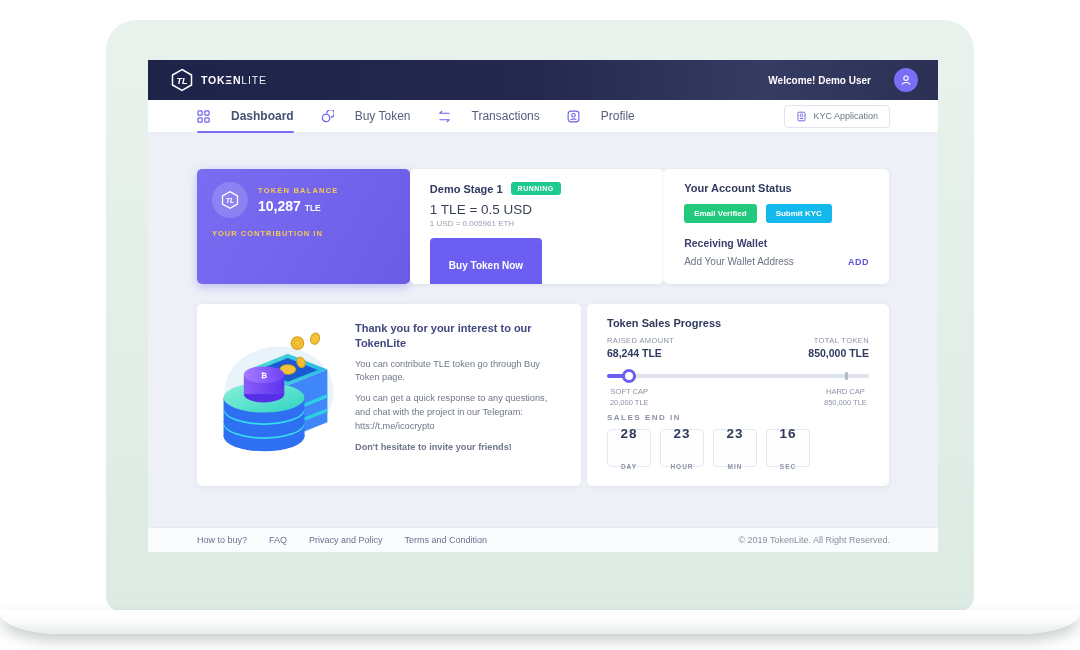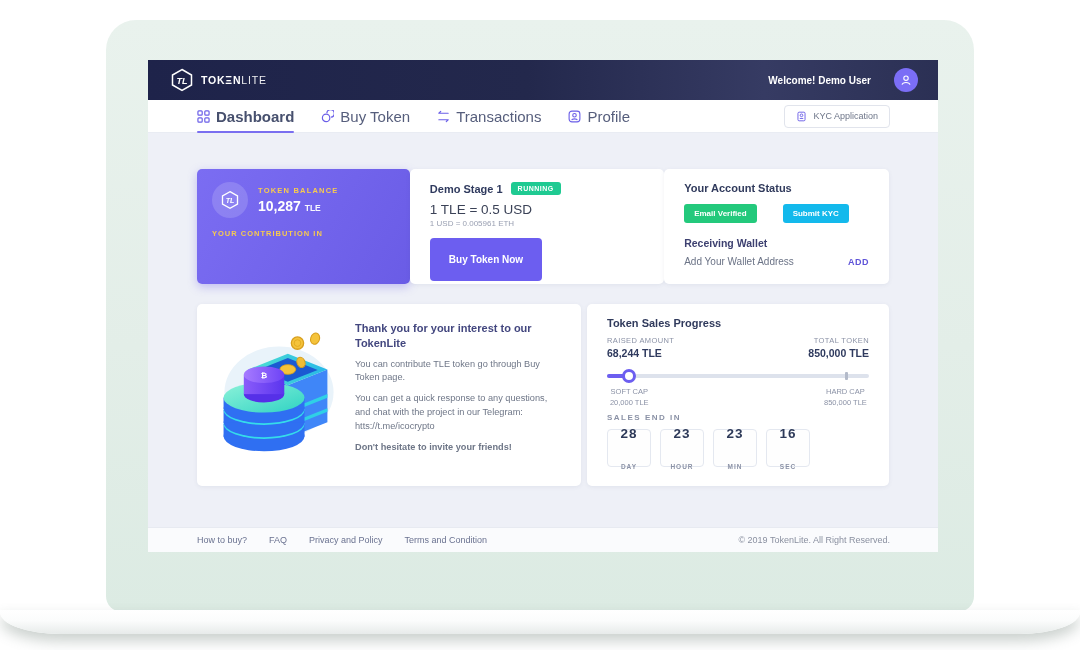--- a/index.html
+++ b/index.html
@@ -25,22 +25,22 @@
   .brand-name b { font-weight:bold; }
   .brand-name span { font-weight:normal; opacity:.92; }
   .header-right { margin-left:auto; display:flex; align-items:center; gap:23px; }
   .welcome { color:#fff; font-size:10px; font-weight:bold; }
   .avatar { width:24px; height:24px; border-radius:50%; background:#7b6ef6;
             display:flex; align-items:center; justify-content:center; }
 
   
   .app-nav { height:33px; flex:none; background:#fff; border-bottom:1px solid #e9ecf3;
              display:flex; align-items:center; padding:0 48px 0 49px; }
-  .nav-item { position:relative; height:100%; display:flex; align-items:center; gap:6px;
-              margin-right:27px; font-size:15px; color:#565e7c; cursor:pointer;text-align:right; }
+  .nav-item { position:relative; height:100%; display:flex; align-items:center; gap:21px;
+              margin-right:27px; font-size:12px; color:#565e7c; cursor:pointer;text-align:right; }
   .nav-item svg { color:#6b5fe8; }
   .nav-item.active { color:#47506e; font-weight:bold; }
   .nav-item.active::after { content:""; position:absolute; left:0; right:0; bottom:-1px;
                             height:2px; background:#7a6ff0; border-radius:1px; }
   .kyc-btn { margin-left:auto; display:flex; align-items:center; gap:6px; background:#fff;
              border:1px solid #e1e4ec; border-radius:4px; padding:5px 11px;
              font-size:9px; color:#6e7689; cursor:pointer; }
 
   
   .content { flex:1; padding:36px 49px 0; }
@@ -66,26 +66,26 @@
 
   
   .card-stage { width:258px; height:115px; padding:13px 20px; }
   .stage-title-row { display:flex; align-items:center; gap:8px; }
   .stage-title { font-size:11px; font-weight:bold; color:#2f3a5e; }
   .badge-running { font-size:7px; font-weight:bold; color:#fff; background:#1fca92;
                    padding:3px 7px; border-radius:3px; letter-spacing:.5px; }
   .stage-rate { margin-top:7px; font-size:13.5px; color:#3b4257; }
   .stage-subrate { margin-top:2px; font-size:8px; color:#9aa0b2; }
   .buy-btn { margin-top:10px; background:#6c5ef0; color:#fff; font-size:10px; font-weight:bold;
-             padding:16px 19px; border:none; border-radius:4px; cursor:pointer; }
+             padding:22px 19px; border:none; border-radius:4px; cursor:pointer; }
 
   
   .card-account { width:228px; height:115px; padding:13px 20px; }
   .acct-title { font-size:11px; font-weight:bold; color:#303a5c; }
-  .badges { display:flex; gap:26px; margin-top:10px; }
+  .badges { display:flex; gap:9px; margin-top:10px; }
   .badge { font-size:8px; font-weight:bold; color:#fff; padding:5px 10px; border-radius:3px; cursor:pointer; }
   .badge-email { background:#23c97c; }
   .badge-kyc { background:#13b9ec; }
   .wallet-title { margin-top:14px; font-size:10.5px; font-weight:bold; color:#3d4070; }
   .wallet-row { display:flex; align-items:center; margin-top:7px; }
   .wallet-hint { font-size:10px; color:#6b7386; flex:1; }
   .add-link { font-size:9px; font-weight:bold; color:#5f54d8; letter-spacing:.5px; cursor:pointer; }
 
   
   .card-thanks { width:384px; height:182px; padding:13px 16px; display:flex; gap:10px; }

